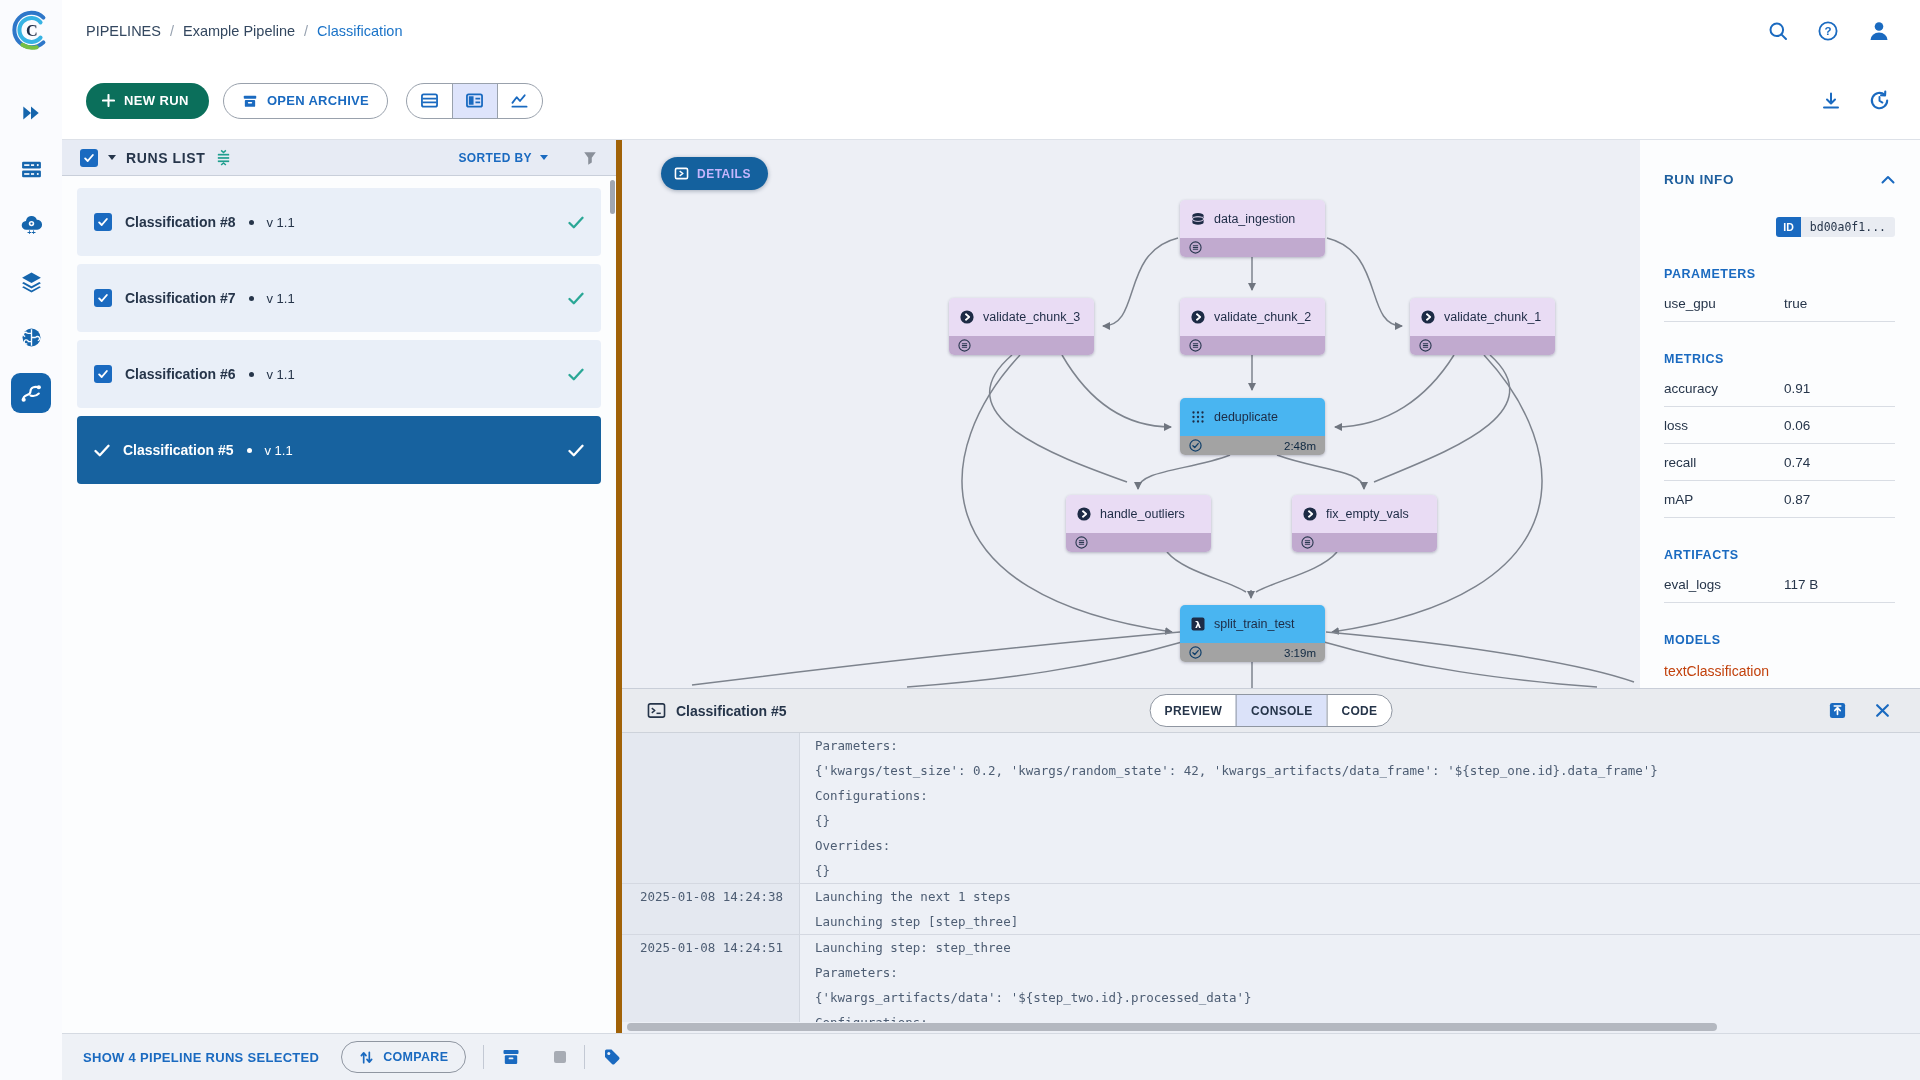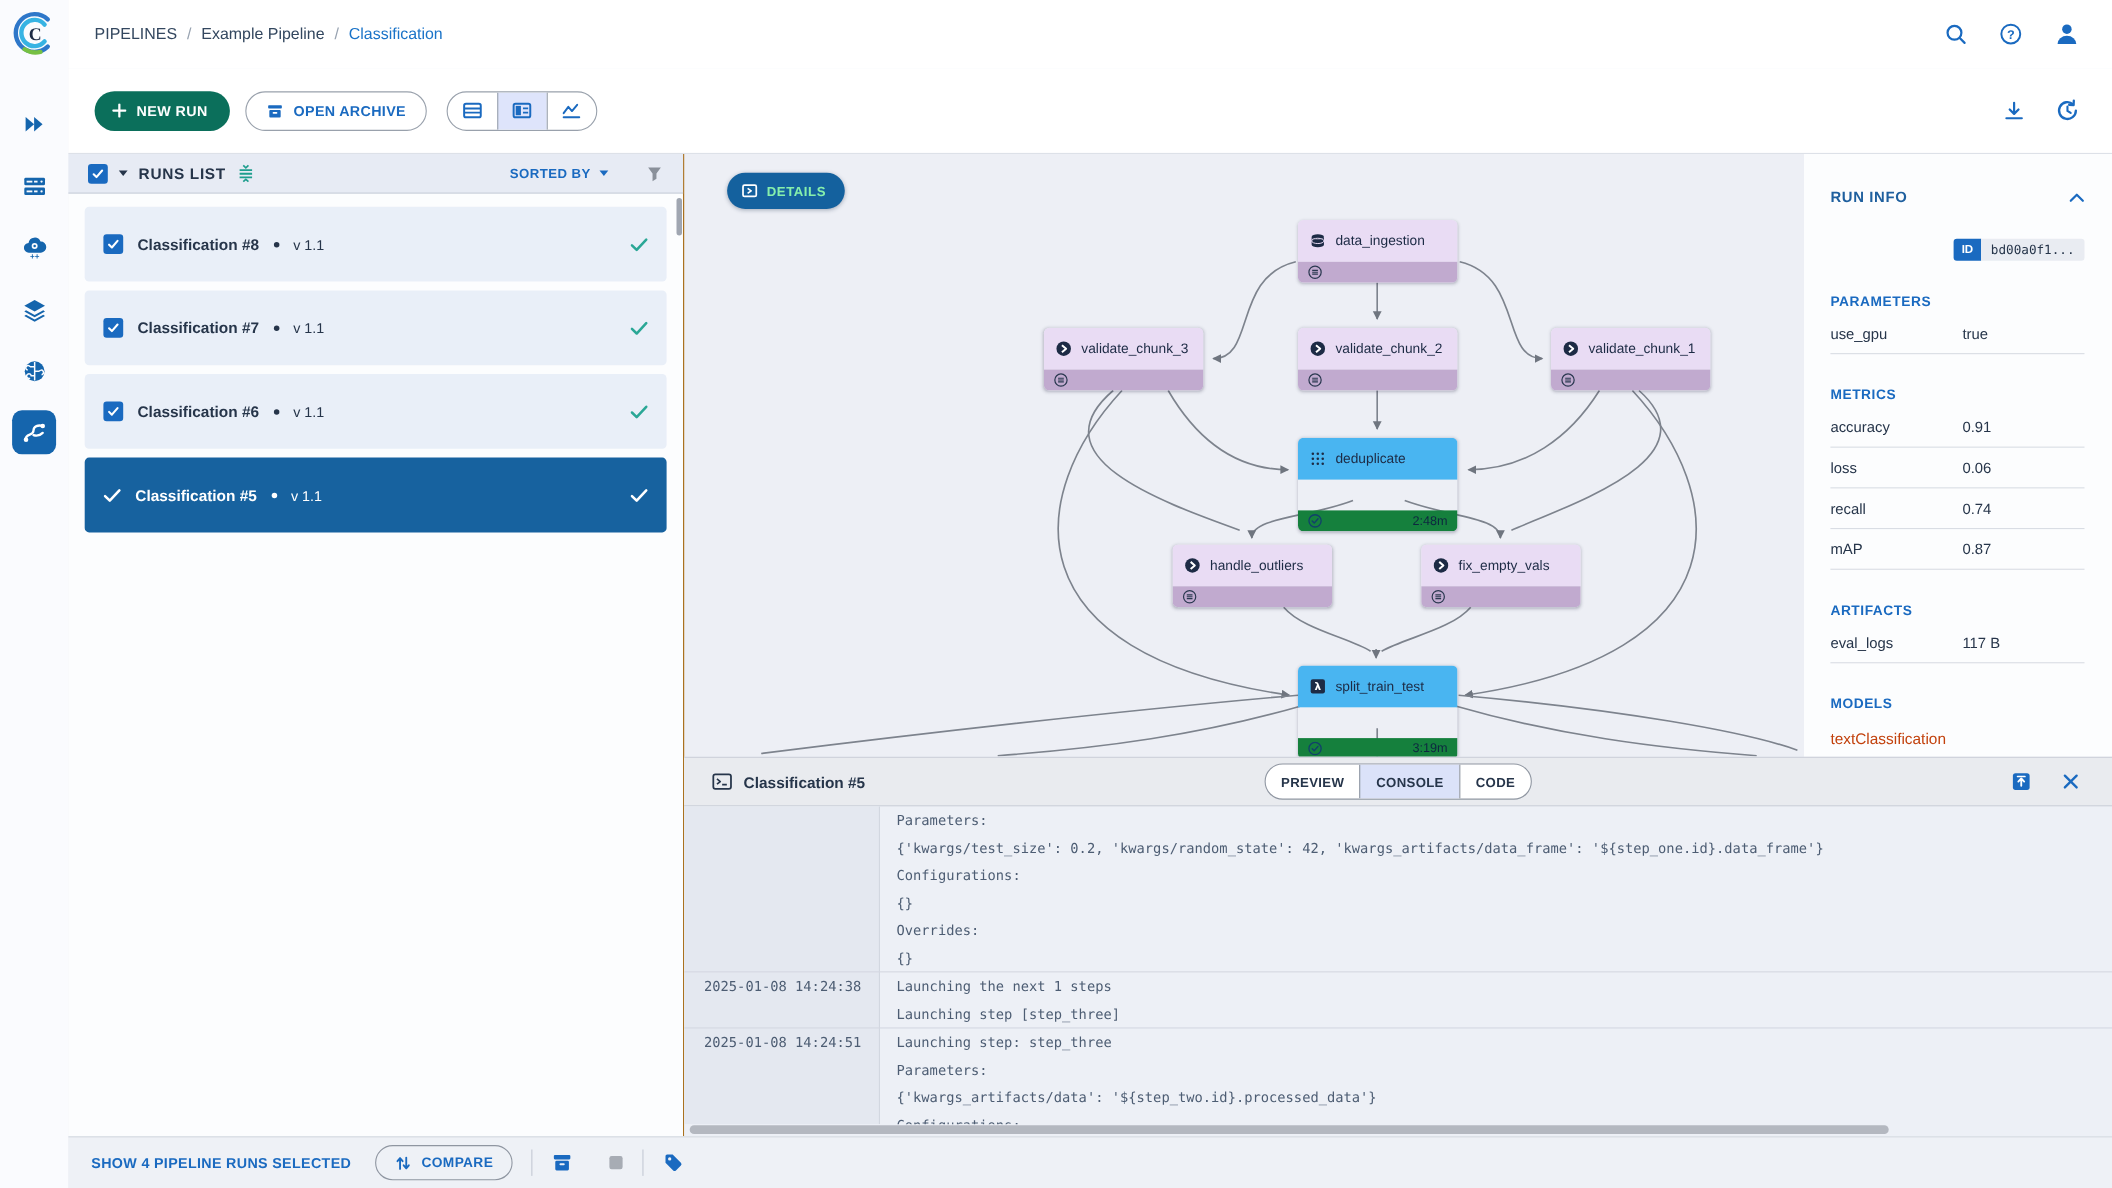--- a/index.html
+++ b/index.html
@@ -27,21 +27,21 @@
   #toolbar { position:absolute; left:62px; top:62px; right:0; height:78px; background:#fff; border-bottom:1px solid #dde1e8; display:flex; align-items:center; padding:0 30px 0 24px; z-index:20; }
   .btn-new { height:36px; background:#0b6f5b; color:#fff; border:none; border-radius:18px; padding:0 20px 0 16px; font-family:inherit; font-weight:bold; font-size:13px; letter-spacing:.4px; display:flex; align-items:center; gap:9px; cursor:pointer; }
   .btn-archive { height:36px; background:#fff; color:#1a6ac0; border:1px solid #99a1ac; border-radius:18px; padding:0 18px; font-family:inherit; font-weight:bold; font-size:13px; letter-spacing:.3px; display:flex; align-items:center; gap:9px; margin-left:14px; cursor:pointer; }
   .toggle-group { margin-left:18px; height:36px; display:flex; border:1px solid #99a1ac; border-radius:18px; overflow:hidden; background:#fff; }
   .toggle { width:45px; display:flex; align-items:center; justify-content:center; cursor:pointer; border-left:1px solid #99a1ac; }
   .toggle:first-child { border-left:none; }
   .toggle.active { background:#dee4fb; }
   .toolbar-right { margin-left:auto; display:flex; align-items:center; gap:28px; }
 
   
-  #runs-panel { position:absolute; left:62px; top:140px; width:560px; bottom:47px; background:#fcfdfe; border-right:1px solid #a16207; z-index:10; }
+  #runs-panel { position:absolute; left:62px; top:140px; width:560px; bottom:47px; background:#fcfdfe; border-right:6px solid #a16207; z-index:10; }
   .runs-header { height:36px; background:#e7ebf4; border-bottom:1px solid #c9cfda; display:flex; align-items:center; padding:0 18px; gap:10px; }
   .runs-title { font-size:14px; font-weight:bold; letter-spacing:.6px; color:#26354a; }
   .hdr-spacer { flex:1; }
   .sorted-by { font-size:12px; font-weight:bold; letter-spacing:.4px; color:#1a6ac0; cursor:pointer; display:flex; align-items:center; gap:8px; margin-right:24px; }
   .caret { width:0; height:0; border-left:4.5px solid transparent; border-right:4.5px solid transparent; border-top:5px solid #26354a; }
   .caret.blue { border-top-color:#1a6ac0; }
   .vthumb { position:absolute; right:1px; top:40px; width:5px; height:34px; background:#a0a6b1; border-radius:3px; cursor:pointer; }
   .checkbox { width:18px; height:18px; background:#1a6ac0; border-radius:3px; display:flex; align-items:center; justify-content:center; flex-shrink:0; cursor:pointer; }
   .run-row { height:68px; margin:8px 15px 0; background:#e9eff8; border-radius:4px; display:flex; align-items:center; padding:0 17px; gap:13px; cursor:pointer; }
   .run-row.first { margin-top:12px; }
@@ -49,29 +49,29 @@
   .run-name { font-size:14px; font-weight:bold; color:#26354a; }
   .run-dot { width:5px; height:5px; border-radius:50%; background:#26354a; }
   .run-version { font-size:13px; color:#26354a; }
   .run-row.selected .run-name, .run-row.selected .run-version { color:#fff; }
   .run-row.selected .run-dot { background:#fff; }
   .row-check { margin-left:auto; }
 
   
   #graph-area { position:absolute; left:622px; top:140px; width:1018px; height:548px; background:#edeff5; overflow:hidden; z-index:5; }
   #edges { position:absolute; left:0; top:0; }
-  .details-btn { position:absolute; left:39px; top:17px; height:33px; background:#14619e; color:#86efac; border:none; border-radius:17px; padding:0 17px 0 13px; display:flex; align-items:center; gap:8px; font-family:inherit; font-size:12px; font-weight:bold; letter-spacing:.5px; cursor:pointer; box-shadow:0 1px 4px rgba(20,40,70,.35); z-index:8; }
+  .details-btn { position:absolute; left:39px; top:17px; height:33px; background:#14619e; color:#c4b5fd; border:none; border-radius:17px; padding:0 17px 0 13px; display:flex; align-items:center; gap:8px; font-family:inherit; font-size:12px; font-weight:bold; letter-spacing:.5px; cursor:pointer; box-shadow:0 1px 4px rgba(20,40,70,.35); z-index:8; }
   .node { position:absolute; width:145px; border-radius:5px; overflow:hidden; box-shadow:0 1px 3px rgba(40,40,70,.3); cursor:pointer; z-index:6; }
   .node-top { height:38px; display:flex; align-items:center; padding:0 11px; gap:9px; }
   .node-label { font-size:12.5px; color:#1d2b45; }
   .node-strip { height:19px; display:flex; align-items:center; padding:0 9px; }
   .node.purple .node-top { background:#e9dcf4; }
   .node.purple .node-strip { background:#c1aacf; }
   .node.blue .node-top { background:#49b5f1; }
-  .node.blue .node-strip { background:#15803d;margin-top:28px; }
+  .node.blue .node-strip { background:#a3a3a3; }
   .node-time { margin-left:auto; font-size:11.5px; color:#0e2740; }
 
   
   #run-info { position:absolute; left:1640px; top:140px; width:280px; height:548px; background:#fcfdfe; padding:0 25px 0 24px; overflow:hidden; z-index:10; }
   .ri-header { display:flex; align-items:center; justify-content:space-between; padding-top:32px; }
   .ri-title { font-size:13.5px; font-weight:bold; letter-spacing:.6px; color:#1e5f9e; }
   .ri-id-row { display:flex; justify-content:flex-end; margin-top:30px; }
   .id-chip { display:flex; cursor:pointer; }
   .id-label { background:#1a6ac0; color:#fff; font-size:10.5px; font-weight:bold; padding:4px 7px; border-radius:3px 0 0 3px; }
   .id-value { background:#e9ecf2; color:#26354a; font-family:"DejaVu Sans Mono",monospace; font-size:11.5px; padding:3px 9px; border-radius:0 3px 3px 0; }

